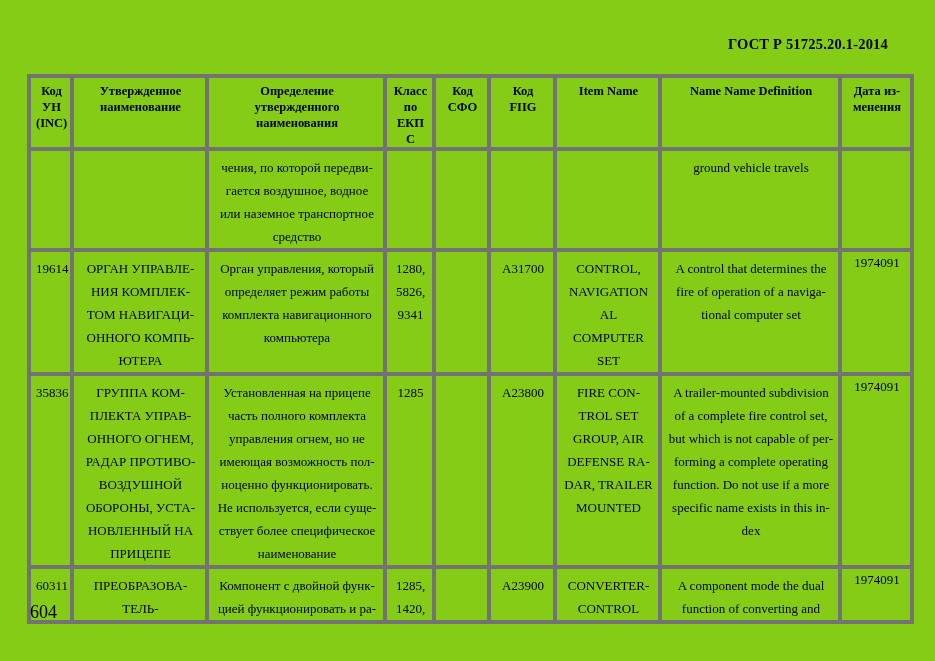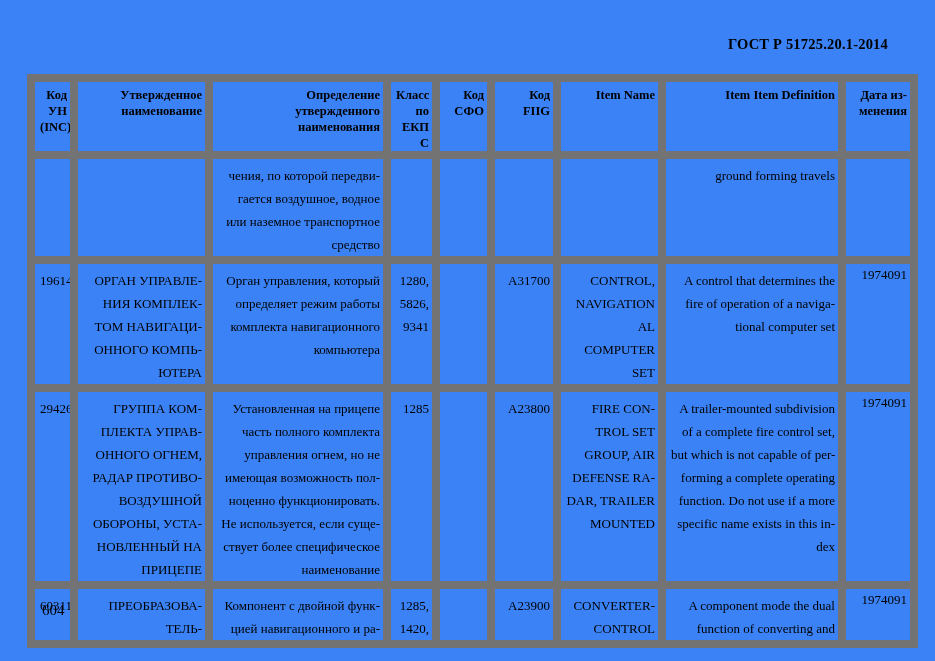--- a/index.html
+++ b/index.html
@@ -6,21 +6,21 @@
     margin: 0;
     padding: 0;
     background: #ffffff;
     color: #000000;
     font-family: "Liberation Serif", "DejaVu Serif", serif;
   }
   .page {
     position: relative;
     width: 935px;
     height: 661px;
-    background: #3b82f6;
+    background: #84cc16;
     overflow: hidden;
   }
   .doc-title {
     position: absolute;
     top: 36px;
     right: 47px;
     font-weight: bold;
     font-size: 14.5px;
     letter-spacing: 0.2px;
     white-space: nowrap;
@@ -28,23 +28,23 @@
   table.gost-table {
     position: absolute;
     left: 27px;
     top: 74px;
     width: 883px;
     border-collapse: collapse;
     table-layout: fixed;
   }
   table.gost-table th,
   table.gost-table td {
-    border: 8px solid #737373;
+    border: 4px solid #737373;
     vertical-align: top;
-    text-align: right;
+    text-align: center;
     overflow: hidden;
     box-sizing: border-box;
     padding: 5px 3px 0 5px;
   }
   table.gost-table th {
     font-weight: bold;
     font-size: 12.5px;
     line-height: 16px;
     white-space: pre;
   }
@@ -52,23 +52,23 @@
     font-size: 13px;
     line-height: 23px;
     white-space: pre;
   }
   table.gost-table td.date {
     line-height: 15px;
     padding-top: 3px;
   }
   .page-number {
     position: absolute;
-    left: 42px;
+    left: 30px;
     top: 602px;
-    font-size: 15px;
+    font-size: 18px;
   }
 </style>
 </head>
 <body>
 
 <div class="page">
 
   <div class="doc-title">ГОСТ Р 51725.20.1-2014</div>
 
   <table class="gost-table">
@@ -95,38 +95,38 @@
 наименования</th>
         <th>Класс
 по
 ЕКП
 С</th>
         <th>Код
 СФО</th>
         <th>Код
 FIIG</th>
         <th>Item Name</th>
-        <th>Item Item Definition</th>
+        <th>Name Name Definition</th>
         <th>Дата из-
 менения</th>
       </tr>
     </thead>
     <tbody>
       <tr style="height:96px">
         <td></td>
         <td></td>
         <td>чения, по которой передви-
 гается воздушное, водное
 или наземное транспортное
 средство</td>
         <td></td>
         <td></td>
         <td></td>
         <td></td>
-        <td>ground forming travels</td>
+        <td>ground vehicle travels</td>
         <td class="date"></td>
       </tr>
       <tr style="height:120px">
         <td>19614</td>
         <td>ОРГАН УПРАВЛЕ-
 НИЯ КОМПЛЕК-
 ТОМ НАВИГАЦИ-
 ОННОГО КОМПЬ-
 ЮТЕРА</td>
         <td>Орган управления, который
@@ -142,21 +142,21 @@
 NAVIGATION
 AL
 COMPUTER
 SET</td>
         <td>A control that determines the
 fire of operation of a naviga-
 tional computer set</td>
         <td class="date">1974091</td>
       </tr>
       <tr style="height:188px">
-        <td>29426</td>
+        <td>35836</td>
         <td>ГРУППА КОМ-
 ПЛЕКТА УПРАВ-
 ОННОГО ОГНЕМ,
 РАДАР ПРОТИВО-
 ВОЗДУШНОЙ
 ОБОРОНЫ, УСТА-
 НОВЛЕННЫЙ НА
 ПРИЦЕПЕ</td>
         <td>Установленная на прицепе
 часть полного комплекта
@@ -182,21 +182,21 @@
 function. Do not use if a more
 specific name exists in this in-
 dex</td>
         <td class="date">1974091</td>
       </tr>
       <tr style="height:46px">
         <td>60311</td>
         <td>ПРЕОБРАЗОВА-
 ТЕЛЬ-</td>
         <td>Компонент с двойной функ-
-цией навигационного и ра-</td>
+цией функционировать и ра-</td>
         <td>1285,
 1420,</td>
         <td></td>
         <td>A23900</td>
         <td>CONVERTER-
 CONTROL</td>
         <td>A component mode the dual
 function of converting and</td>
         <td class="date">1974091</td>
       </tr>

